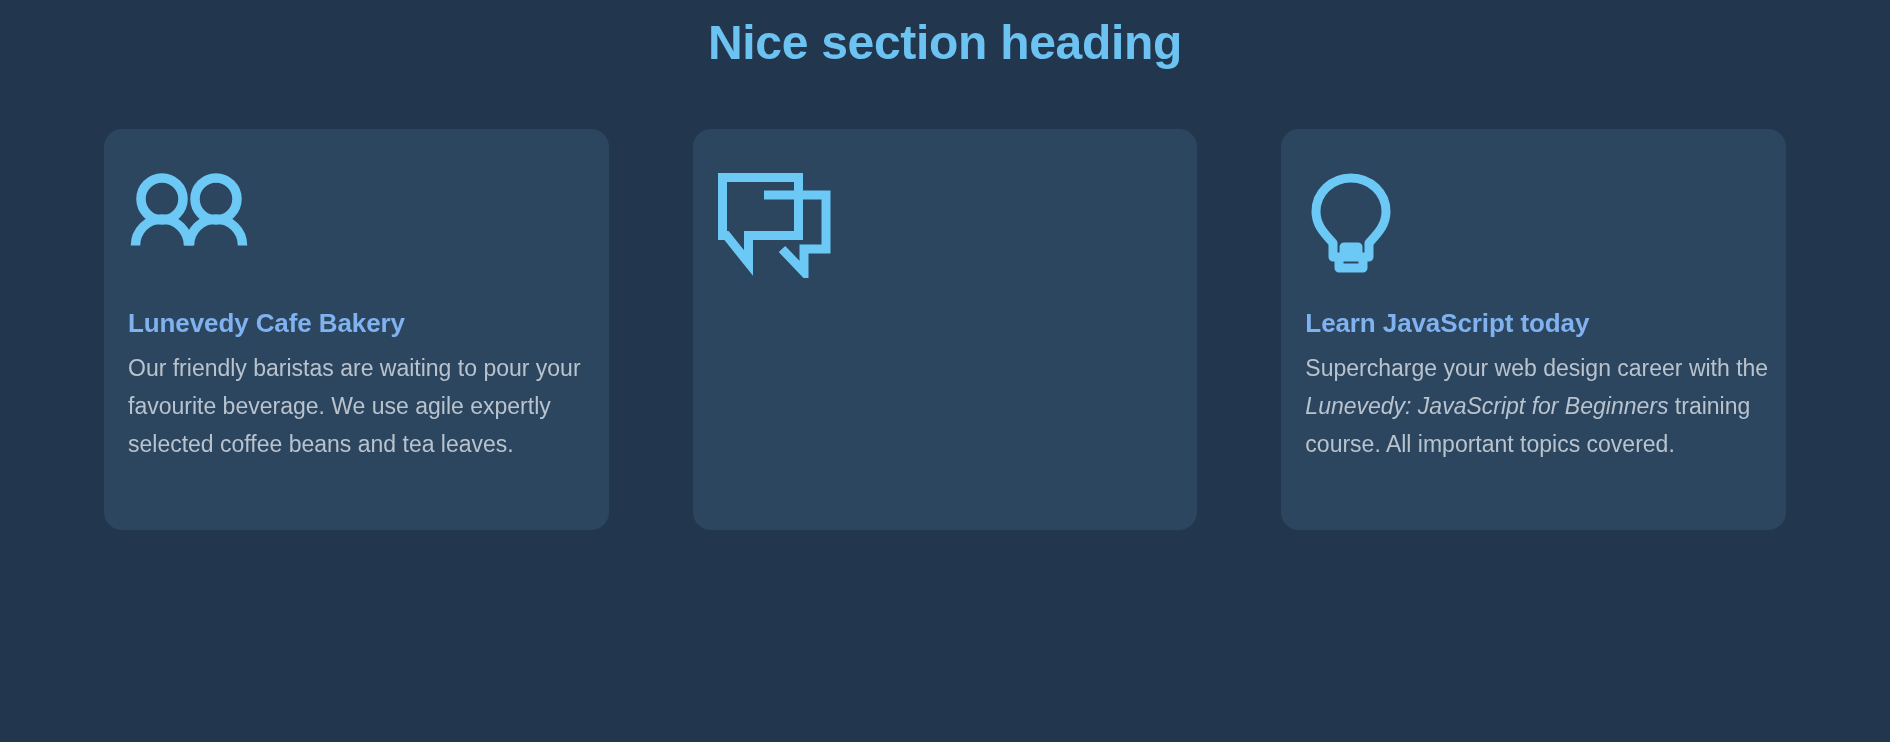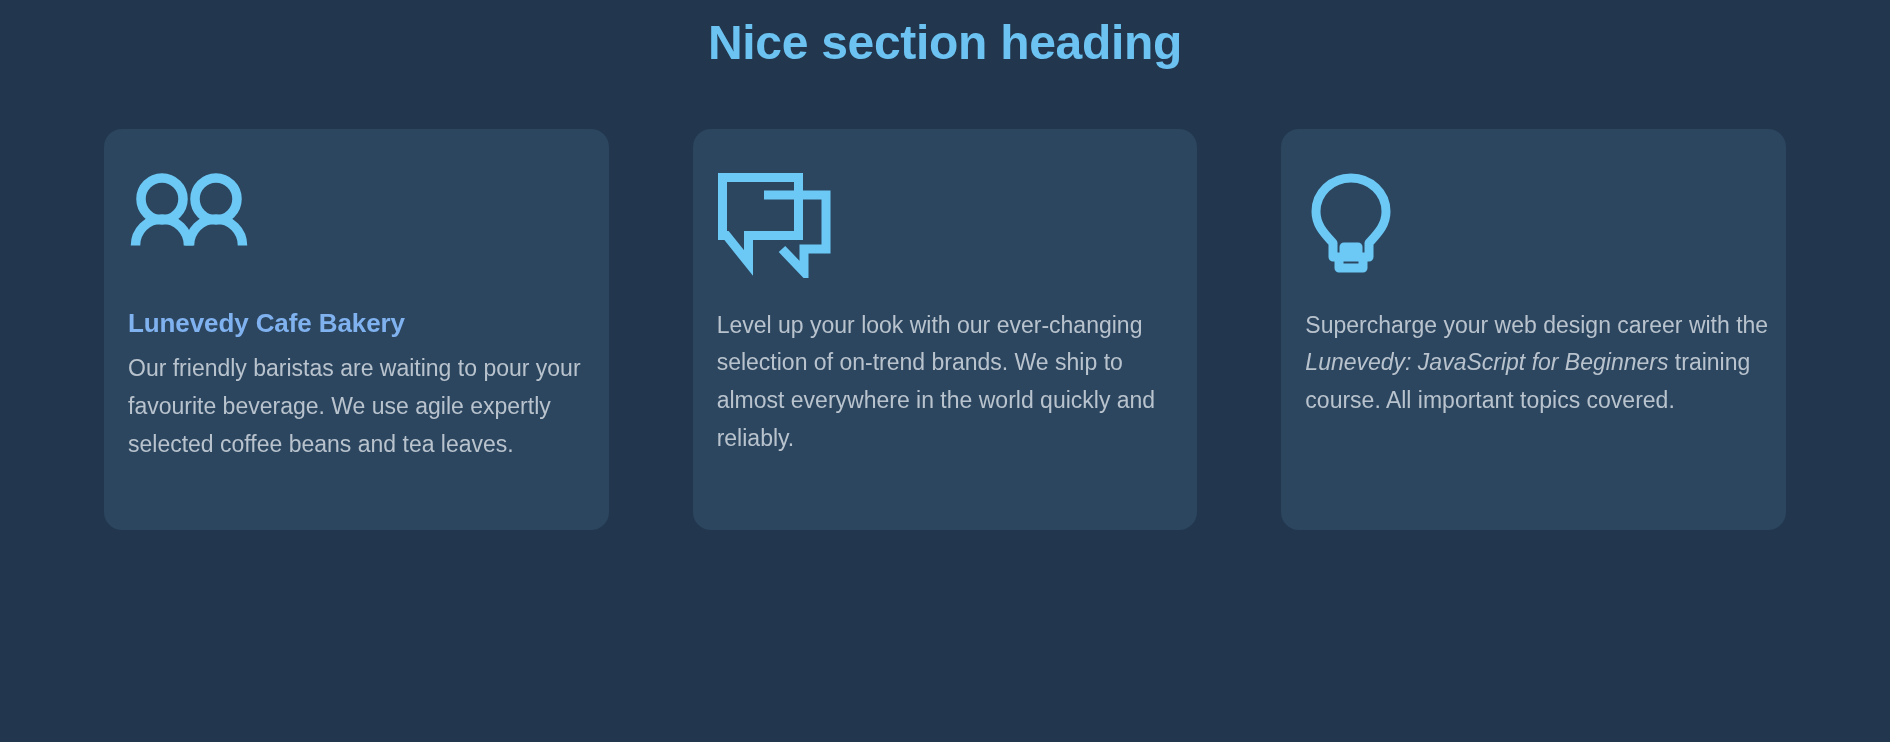--- a/index.html
+++ b/index.html
@@ -135,32 +135,32 @@
 
     <div class="card">
       <div class="card-icon">
         <svg class="icon-chat" width="116" height="105" viewBox="0 0 116 105">
           <g fill="none" stroke="#6cc9f5" stroke-width="9" stroke-linejoin="miter" stroke-linecap="butt">
             <path d="M46 22 H108 V76 H86 L86 99 L64 76"></path>
             <path d="M4.5 4.5 H80.5 V62.5 H30.5 L30.5 90 L8.5 62.5 H4.5 Z"></path>
           </g>
         </svg>
       </div>
-      <p class="card-text">Level up your look with our ever-changing selection of on-trend brands. We ship to almost everywhere in the world quickly and reliably.</p>
     </div>
 
     <div class="card">
       <div class="card-icon">
         <svg class="icon-bulb" width="80" height="105" viewBox="0 0 80 105">
           <g fill="none" stroke="#6cc9f5" stroke-width="9" stroke-linejoin="round" stroke-linecap="butt">
             <path d="M40 5 C20.5 5 5 20 5 38.5 C5 52 13 60 22 70 L22 84 L58 84 L58 70 C67 60 75 52 75 38.5 C75 20 59.5 5 40 5 Z"></path>
             <path d="M28 84 L28 95 L52 95 L52 84"></path>
             <rect x="33" y="74" width="14" height="8"></rect>
           </g>
         </svg>
       </div>
+      <h3 class="card-title">Learn JavaScript today</h3>
       <p class="card-text">
         <span>Supercharge your web design career with the </span><em>Lunevedy: JavaScript for Beginners</em><span> training course. All important topics covered.</span>
       </p>
     </div>
 
   </div>
 </div>
 
 </body></html>

